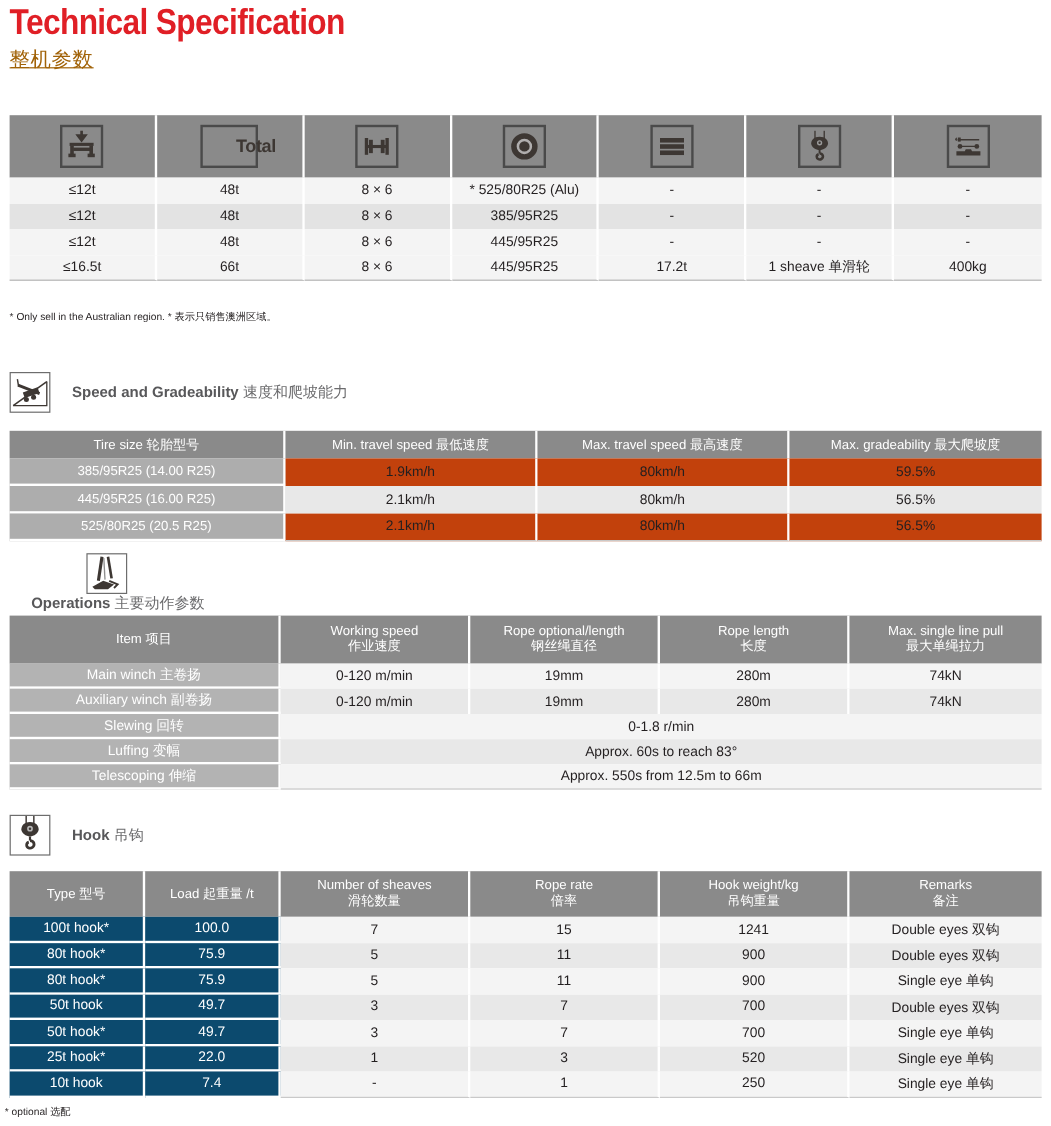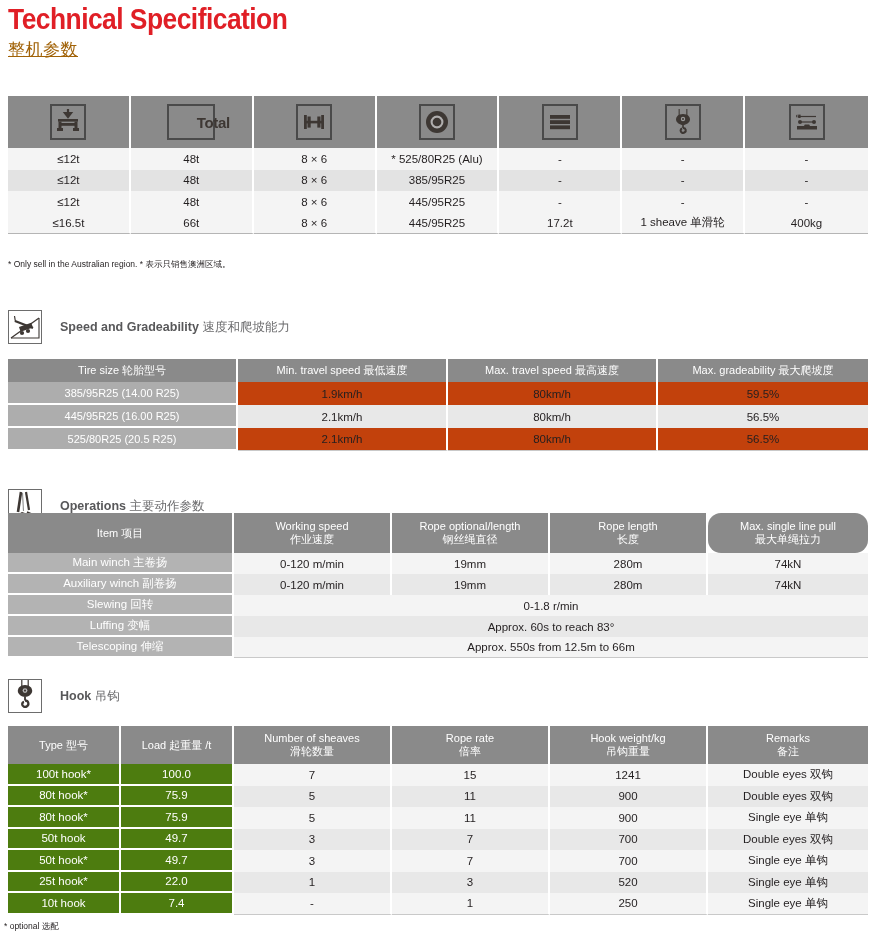--- a/index.html
+++ b/index.html
@@ -136,21 +136,21 @@
   
   .t3-wrap { position: absolute; left: 8px; top: 513px; width: 860px; }
   .t3-head td {
     background: #8a8a8a;
     color: #ffffff;
     font-size: 11px;
     height: 40px;
     line-height: 13px;
     border-right: 2px solid #ffffff;
   }
-  .t3-head td:last-child { border-right: none; border-radius: 13px; }
+  .t3-head td:last-child { border-right: none; }
   .t3 td.firstcol {
     background: #b3b3b3;
     color: #ffffff;
     font-size: 11.5px;
     border-right: 2px solid #ffffff;
     border-bottom: 2px solid #ffffff;
   }
   .t3-body td {
     height: 21px;
     font-size: 11.5px;
@@ -166,21 +166,21 @@
   .t4-head td {
     background: #8a8a8a;
     color: #ffffff;
     font-size: 11px;
     height: 38px;
     line-height: 13px;
     border-right: 2px solid #ffffff;
   }
   .t4-head td:last-child { border-right: none; }
   .t4 td.graycol {
-    background: #4d7c0f;
+    background: #0c4a6e;
     color: #ffffff;
     font-size: 11.5px;
     border-right: 2px solid #ffffff;
     border-bottom: 2px solid #ffffff;
     margin-left: 20px;
   }
   .t4-body td {
     height: 21.5px;
     font-size: 11.5px;
     border-right: 2px solid #ffffff;
@@ -366,21 +366,21 @@
         <tr class="odd">
           <td class="firstcol">525/80R25 (20.5 R25)</td>
           <td class="datacell">2.1km/h</td>
           <td class="datacell">80km/h</td>
           <td class="datacell">56.5%</td>
         </tr>
       </tbody>
     </table>
   </div>
 
-  <div class="section-head" style="left:8px; top:489px;">
+  <div class="section-head" style="left:8px; top:461px;flex-direction:column;">
     <span class="section-icon">
       <svg width="32" height="32" viewBox="0 0 32 32">
         <path d="M12 2 L9 22" stroke="#3d3733" stroke-width="2.6" fill="none"></path>
         <path d="M17 2 L20 20" stroke="#3d3733" stroke-width="2.2" fill="none"></path>
         <path d="M13.5 3 L14.5 21" stroke="#8d8d8d" stroke-width="1.1" fill="none"></path>
         <path d="M4 27 L13 22 L22 25 L17 29 L6 29 Z" fill="#3d3733"></path>
         <path d="M18 22 L25 25 L22 28" fill="none" stroke="#3d3733" stroke-width="1.6"></path>
       </svg>
     </span>
     <span class="section-title"><span>Operations</span> <span class="cn">主要动作参数</span></span>

